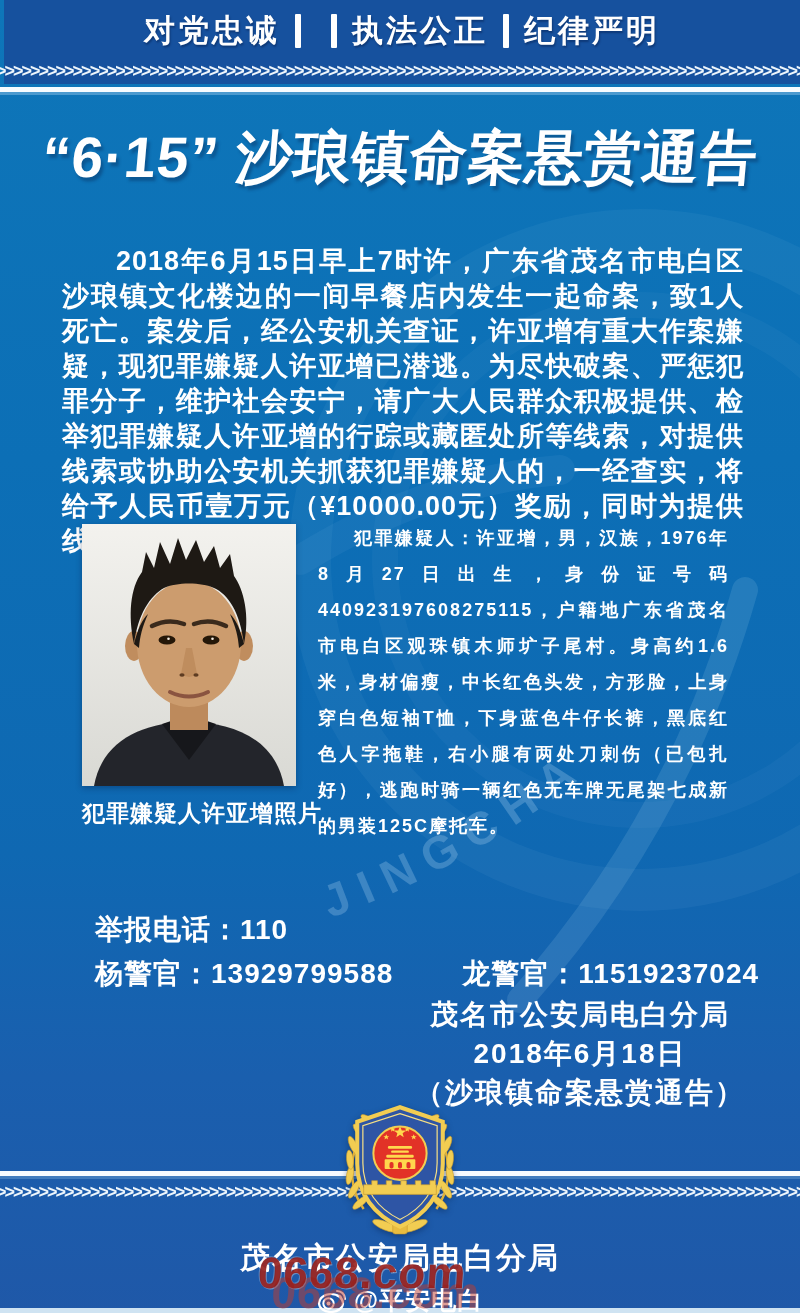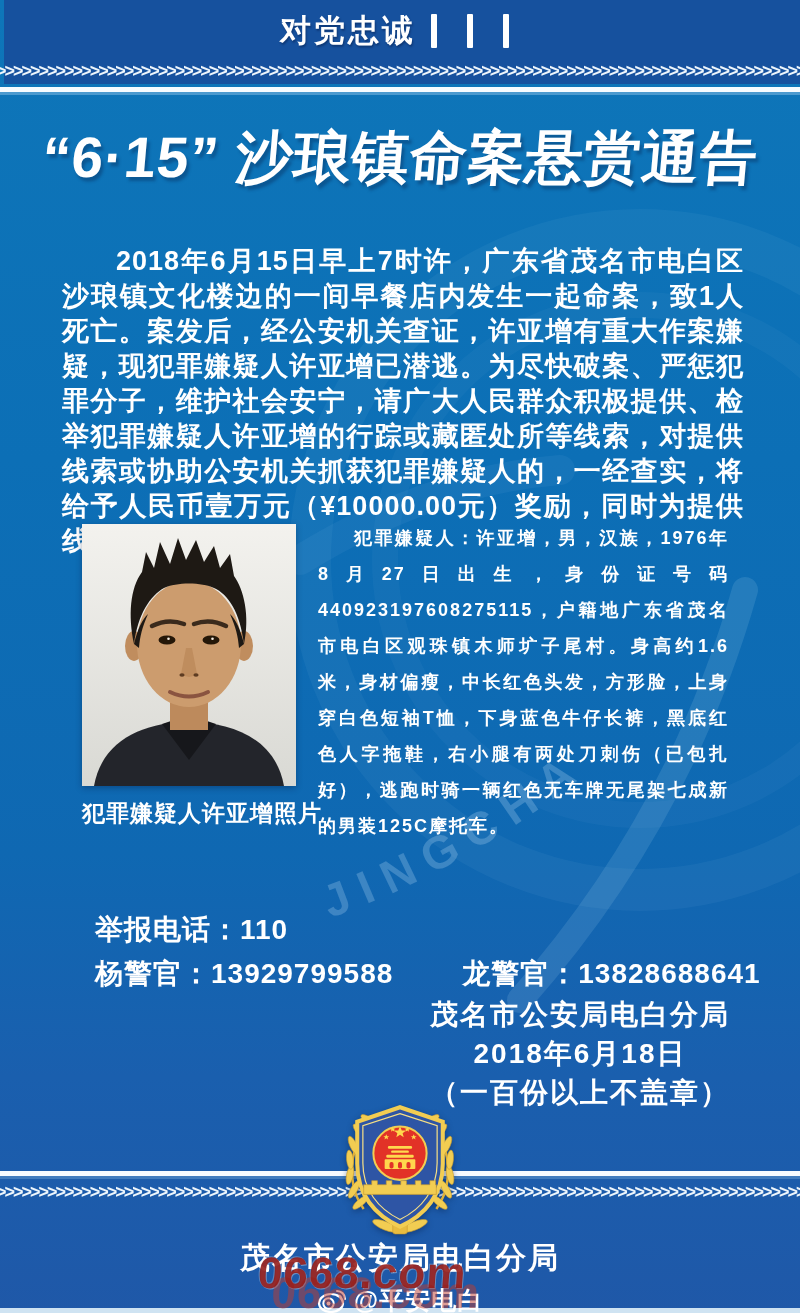--- a/index.html
+++ b/index.html
@@ -75,21 +75,23 @@
     <text font-size="46" font-weight="bold" letter-spacing="13" fill="rgba(195,228,250,0.25)" font-family="Liberation Sans, DejaVu Sans, sans-serif">
       <textPath href="#wm-arc">JINGCHA</textPath>
     </text>
   </svg>
 
   <header class="top-band">
     <div class="slogan-row">
       <span class="slogan">对党忠诚</span>
       <i class="slogan-sep"></i>
       <i class="slogan-sep"></i>
+      <span class="slogan">执法公正</span>
       <i class="slogan-sep"></i>
+      <span class="slogan">纪律严明</span>
     </div>
   </header>
   <div class="chevron top">&gt;&gt;&gt;&gt;&gt;&gt;&gt;&gt;&gt;&gt;&gt;&gt;&gt;&gt;&gt;&gt;&gt;&gt;&gt;&gt;&gt;&gt;&gt;&gt;&gt;&gt;&gt;&gt;&gt;&gt;&gt;&gt;&gt;&gt;&gt;&gt;&gt;&gt;&gt;&gt;&gt;&gt;&gt;&gt;&gt;&gt;&gt;&gt;&gt;&gt;&gt;&gt;&gt;&gt;&gt;&gt;&gt;&gt;&gt;&gt;&gt;&gt;&gt;&gt;&gt;&gt;&gt;&gt;&gt;&gt;&gt;&gt;&gt;&gt;&gt;&gt;&gt;&gt;&gt;&gt;&gt;&gt;&gt;&gt;&gt;&gt;&gt;&gt;&gt;&gt;&gt;&gt;&gt;&gt;&gt;&gt;&gt;&gt;&gt;&gt;&gt;&gt;&gt;&gt;&gt;&gt;&gt;&gt;&gt;&gt;&gt;&gt;&gt;&gt;&gt;&gt;&gt;&gt;&gt;&gt;&gt;&gt;&gt;&gt;&gt;&gt;&gt;&gt;&gt;&gt;&gt;&gt;&gt;&gt;&gt;&gt;&gt;&gt;&gt;&gt;&gt;&gt;&gt;&gt;&gt;&gt;&gt;&gt;&gt;&gt;&gt;&gt;&gt;&gt;&gt;&gt;&gt;&gt;&gt;&gt;&gt;&gt;&gt;&gt;&gt;&gt;&gt;&gt;&gt;&gt;&gt;&gt;&gt;&gt;&gt;&gt;&gt;&gt;&gt;&gt;&gt;&gt;&gt;&gt;&gt;&gt;&gt;&gt;&gt;&gt;&gt;&gt;&gt;&gt;&gt;&gt;&gt;&gt;&gt;&gt;</div>
   <div class="white-line top"></div>
 
   <h1 class="title">“6·15” 沙琅镇命案悬赏通告</h1>
 
   <p class="case-text">2018年6月15日早上7时许，广东省茂名市电白区沙琅镇文化楼边的一间早餐店内发生一起命案，致1人死亡。案发后，经公安机关查证，许亚增有重大作案嫌疑，现犯罪嫌疑人许亚增已潜逃。为尽快破案、严惩犯罪分子，维护社会安宁，请广大人民群众积极提供、检举犯罪嫌疑人许亚增的行踪或藏匿处所等线索，对提供线索或协助公安机关抓获犯罪嫌疑人的，一经查实，将给予人民币壹万元（¥10000.00元）奖励，同时为提供线索者严格保密。</p>
 
   <section class="suspect">
@@ -136,28 +138,28 @@
       <figcaption class="photo-caption">犯罪嫌疑人许亚增照片</figcaption>
     </figure>
     <p class="suspect-desc">犯罪嫌疑人：许亚增，男，汉族，1976年8月27日出生，身份证号码440923197608275115，户籍地广东省茂名市电白区观珠镇木师圹子尾村。身高约1.6米，身材偏瘦，中长红色头发，方形脸，上身穿白色短袖T恤，下身蓝色牛仔长裤，黑底红色人字拖鞋，右小腿有两处刀刺伤（已包扎好），逃跑时骑一辆红色无车牌无尾架七成新的男装125C摩托车。</p>
   </section>
 
   <div class="contacts">
     <div>
       <span>举报电话：</span><span>110</span>
     </div>
     <div>
-      <span>杨警官：</span><span>13929799588</span><span class="officer2-label">龙警官：</span><span>13828688641</span>
+      <span>杨警官：</span><span>13929799588</span><span class="officer2-label">龙警官：</span><span>11519237024</span>
     </div>
   </div>
 
   <div class="signature">
     <div>茂名市公安局电白分局</div>
     <div>2018年6月18日</div>
-    <div>（一百份以上不盖章）</div>
+    <div>（沙琅镇命案悬赏通告）</div>
   </div>
 
   <div class="white-line bottom"></div>
   <div class="chevron bottom">&gt;&gt;&gt;&gt;&gt;&gt;&gt;&gt;&gt;&gt;&gt;&gt;&gt;&gt;&gt;&gt;&gt;&gt;&gt;&gt;&gt;&gt;&gt;&gt;&gt;&gt;&gt;&gt;&gt;&gt;&gt;&gt;&gt;&gt;&gt;&gt;&gt;&gt;&gt;&gt;&gt;&gt;&gt;&gt;&gt;&gt;&gt;&gt;&gt;&gt;&gt;&gt;&gt;&gt;&gt;&gt;&gt;&gt;&gt;&gt;&gt;&gt;&gt;&gt;&gt;&gt;&gt;&gt;&gt;&gt;&gt;&gt;&gt;&gt;&gt;&gt;&gt;&gt;&gt;&gt;&gt;&gt;&gt;&gt;&gt;&gt;&gt;&gt;&gt;&gt;&gt;&gt;&gt;&gt;&gt;&gt;&gt;&gt;&gt;&gt;&gt;&gt;&gt;&gt;&gt;&gt;&gt;&gt;&gt;&gt;&gt;&gt;&gt;&gt;&gt;&gt;&gt;&gt;&gt;&gt;&gt;&gt;&gt;&gt;&gt;&gt;&gt;&gt;&gt;&gt;&gt;&gt;&gt;&gt;&gt;&gt;&gt;&gt;&gt;&gt;&gt;&gt;&gt;&gt;&gt;&gt;&gt;&gt;&gt;&gt;&gt;&gt;&gt;&gt;&gt;&gt;&gt;&gt;&gt;&gt;&gt;&gt;&gt;&gt;&gt;&gt;&gt;&gt;&gt;&gt;&gt;&gt;&gt;&gt;&gt;&gt;&gt;&gt;&gt;&gt;&gt;&gt;&gt;&gt;&gt;&gt;&gt;&gt;&gt;&gt;&gt;&gt;&gt;&gt;&gt;&gt;&gt;&gt;&gt;&gt;</div>
   <div class="bottom-strip"></div>
 
   <div class="badge">
     <svg viewBox="0 0 150 166">
       <defs>
         <path id="star5" d="M0,-6 1.76,-1.85 6,-1.85 2.6,0.9 3.7,5 0,2.4 -3.7,5 -2.6,0.9 -6,-1.85 -1.76,-1.85 Z"></path>

